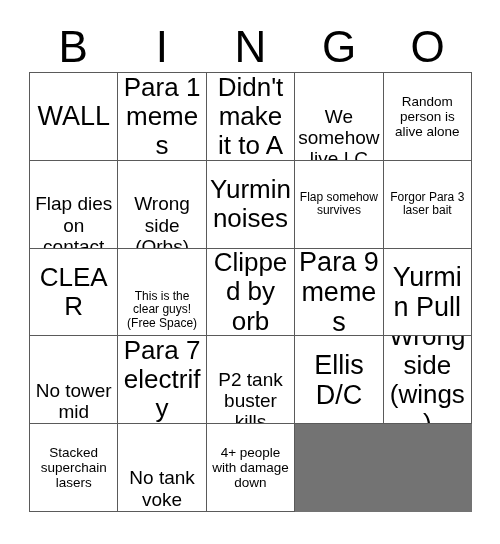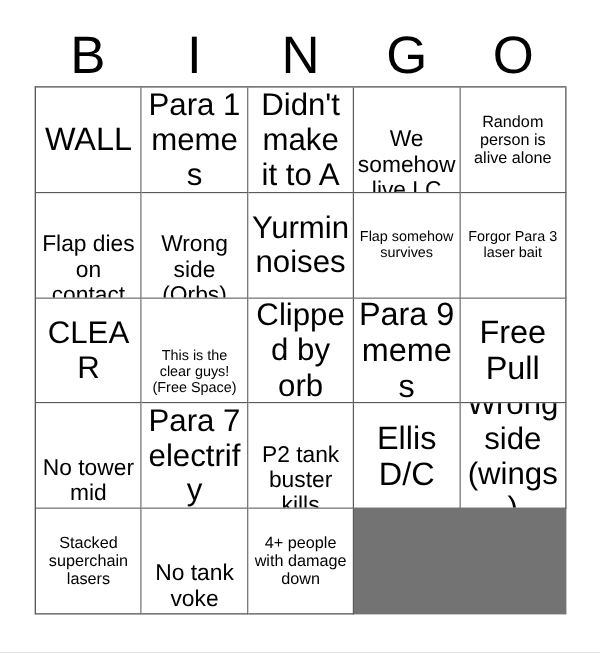--- a/index.html
+++ b/index.html
@@ -135,21 +135,21 @@
         <span class="celltext">This is the clear guys! (Free Space)</span>
       </div>
     <div class="cell fs-lg">
         <span class="celltext">Clipped by orb</span>
       </div>
     <div class="cell fs-xl">
         <span class="celltext">Para 9 memes</span>
       </div>
 
     <div class="cell fs-xl">
-        <span class="celltext">Free Pull</span>
+        <span class="celltext">Yurmin Pull</span>
       </div>
     <div class="cell fs-md">
         <span class="celltext">No tower mid</span>
       </div>
     <div class="cell fs-lg">
         <span class="celltext">Para 7 electrify</span>
       </div>
     <div class="cell fs-md">
         <span class="celltext">P2 tank buster kills</span>
       </div>

